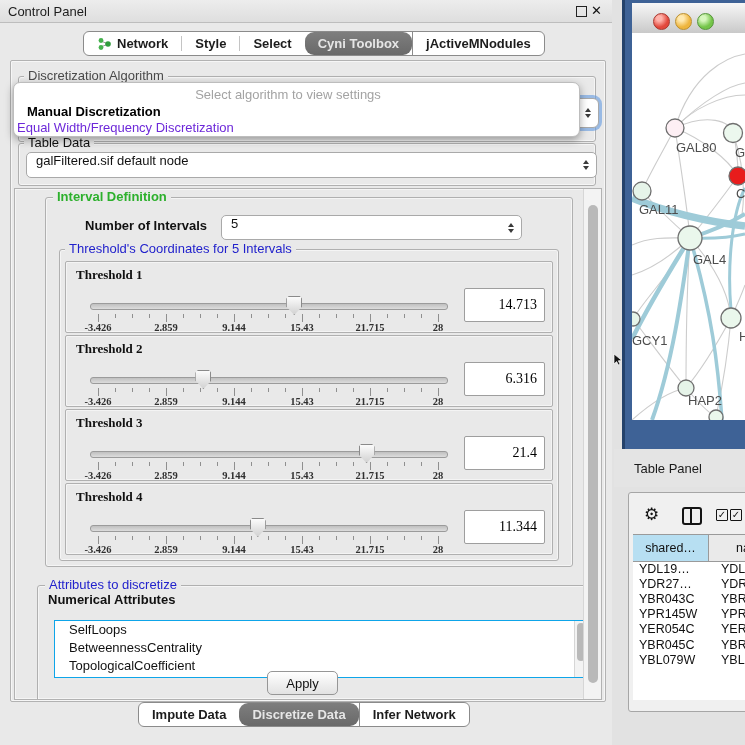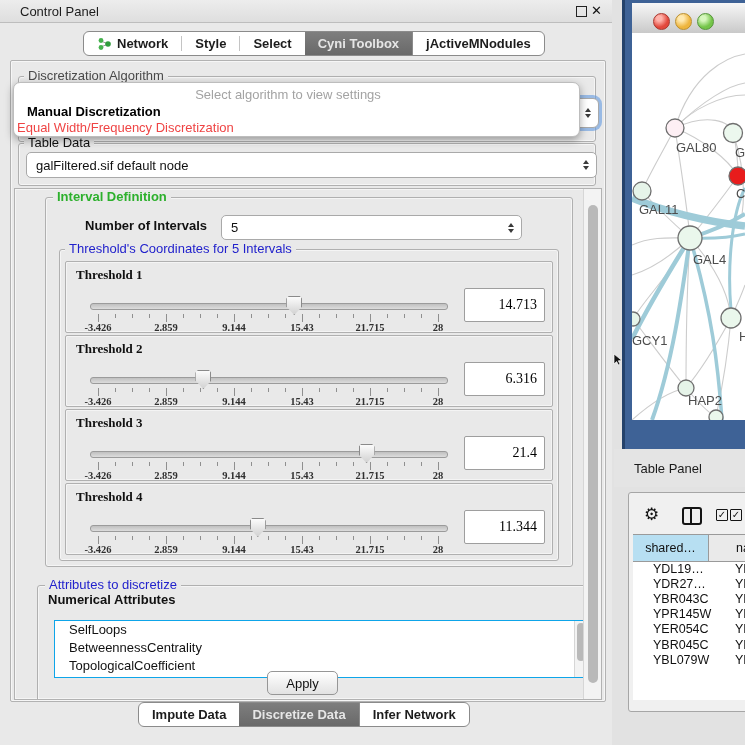--- a/index.html
+++ b/index.html
@@ -2,58 +2,58 @@
 <html><head>
 <meta charset="utf-8">
 <style>
   html,body{margin:0;padding:0;}
   body{width:745px;height:745px;position:relative;overflow:hidden;
        font-family:"Liberation Sans","DejaVu Sans",sans-serif;background:#e9e9e9;color:#111;}
   .abs{position:absolute;}
 
   
   #cp-titlebar{left:0;top:0;width:612px;height:22px;background:linear-gradient(#ededed,#dedede);
-    border-bottom:1px solid #bdbdbd;display:flex;align-items:center;font-size:13px;color:#1c1c1c;padding-left:12px;}
+    border-bottom:1px solid #bdbdbd;display:flex;align-items:center;font-size:13px;color:#1c1c1c;}
   #cp-titlebar .t{padding-left:8px;}
   .float-icon{position:absolute;left:576px;top:6px;width:9px;height:9px;border:1.5px solid #222;}
   .close-icon{position:absolute;left:591px;top:3px;font-size:13px;font-weight:bold;color:#111;}
 
   
   .segbar{display:flex;align-items:stretch;background:#fff;border:1px solid #8b8b8b;border-radius:6px;
     overflow:hidden;font-size:13px;font-weight:600;color:#1c1c1c;height:23px;}
   .seg{display:flex;align-items:center;padding:0 13px;white-space:nowrap;}
-  .seg.sel{background:linear-gradient(#7e7e7e,#696969);color:#e6e6e6;}
+  .seg.sel{background:linear-gradient(#7e7e7e,#696969);color:#e6e6e6;border-radius:9px;}
   .seg-sep{width:1px;background:#c4c4c4;margin:4px 0;}
   .seg.bordered{border-left:1px solid #8b8b8b;}
   #top-tabs{left:83px;top:31px;}
   #bottom-tabs{left:138px;top:702px;}
 
   
   #outer-panel{left:10px;top:60px;width:594px;height:640px;border:1px solid #b2b2b2;border-radius:2px;
     box-shadow:inset 0 0 0 1px rgba(255,255,255,.6);}
   .tgroup{position:absolute;border:1px solid #b0b0b0;border-radius:3px;
     box-shadow:inset 0 0 0 1px rgba(255,255,255,.55);}
   .glabel{position:absolute;font-size:13px;background:#e9e9e9;padding:0 4px;line-height:14px;white-space:nowrap;}
   .glabel.green{color:#2cb02c;}
   .glabel.blue{color:#2222cc;}
 
   .combo{position:absolute;background:#fff;border:1px solid #a9a9a9;border-radius:5px;font-size:13px;
-    display:flex;align-items:center;padding-left:9px;color:#111;}
+    display:flex;padding-left:9px;color:#111;}
   .spinner{position:absolute;right:7px;top:50%;transform:translateY(-50%);display:flex;flex-direction:column;gap:2px;}
   .arr-up{width:0;height:0;border-left:3.5px solid transparent;border-right:3.5px solid transparent;border-bottom:4.5px solid #3a3a3a;}
   .arr-dn{width:0;height:0;border-left:3.5px solid transparent;border-right:3.5px solid transparent;border-top:4.5px solid #3a3a3a;}
 
   
   #algo-combo{left:22px;top:98px;width:566px;height:28px;border-radius:6px;
     box-shadow:0 0 0 3px rgba(100,155,225,.6);z-index:5;}
   #algo-popup{left:13px;top:82px;width:565px;height:53px;background:#fff;border:1px solid #bdbdbd;
     border-radius:7px;box-shadow:0 3px 8px rgba(0,0,0,.35);z-index:50;font-size:13px;}
   #algo-popup .ph{position:absolute;top:4px;left:0;right:17px;text-align:center;color:#a3a3a3;}
   #algo-popup .op1{position:absolute;top:21px;left:3px;font-weight:bold;color:#000;margin-left:10px;}
-  #algo-popup .op2{position:absolute;top:37px;left:3px;color:#ef4444;}
+  #algo-popup .op2{position:absolute;top:37px;left:3px;color:#6d28d9;}
 
   
   #scroll-panel{left:14px;top:188px;width:586px;height:510px;border:1px solid #b2b2b2;
     box-shadow:inset 0 0 0 1px rgba(255,255,255,.55);overflow:hidden;}
   .vscroll{position:absolute;background:#f3f3f3;border-left:1px solid #d6d6d6;}
   .vthumb{position:absolute;background:#b9b9b9;border-radius:5px;}
 
   .bold13{font-size:13px;font-weight:bold;color:#111;}
 
   
@@ -96,21 +96,21 @@
   .colicon{position:absolute;left:53px;top:14px;width:16px;height:14px;border:2px solid #141414;border-radius:3px;}
   .colicon:before{content:"";position:absolute;left:6px;top:0;width:2px;height:14px;background:#141414;}
   .cb{position:absolute;top:16px;width:10px;height:10px;border:1.6px solid #141414;border-radius:1px;
       font-size:10px;line-height:9px;text-align:center;font-weight:bold;color:#141414;}
   #tp-table{position:absolute;left:4px;top:41px;width:126px;height:166px;background:#fff;}
   #tp-head{position:absolute;left:0;top:0;width:126px;height:26px;border-top:1px solid #9a9a9a;border-bottom:1px solid #9a9a9a;display:flex;font-size:12.5px;}
   .hc1{width:75px;background:#b7dff2;border-right:1px solid #9a9a9a;display:flex;align-items:center;justify-content:center;}
   .hc2{flex:1;background:#eaeaea;display:flex;align-items:center;padding-left:27px;}
   #tp-rows{position:absolute;left:0;top:27px;width:126px;height:107px;overflow:hidden;font-size:12.5px;}
   .trow{display:flex;height:15.2px;align-items:center;}
-  .tc1{width:75px;padding-left:20px;white-space:nowrap;}
+  .tc1{width:75px;padding-left:6px;white-space:nowrap;}
   .tc2{flex:1;padding-left:7px;white-space:nowrap;overflow:hidden;}
 
   #cursor{left:613px;top:353px;z-index:60;}
 </style>
 </head>
 <body>
 
 <div class="abs" id="cp-titlebar">
   <span class="t">Control Panel</span>
 </div>

